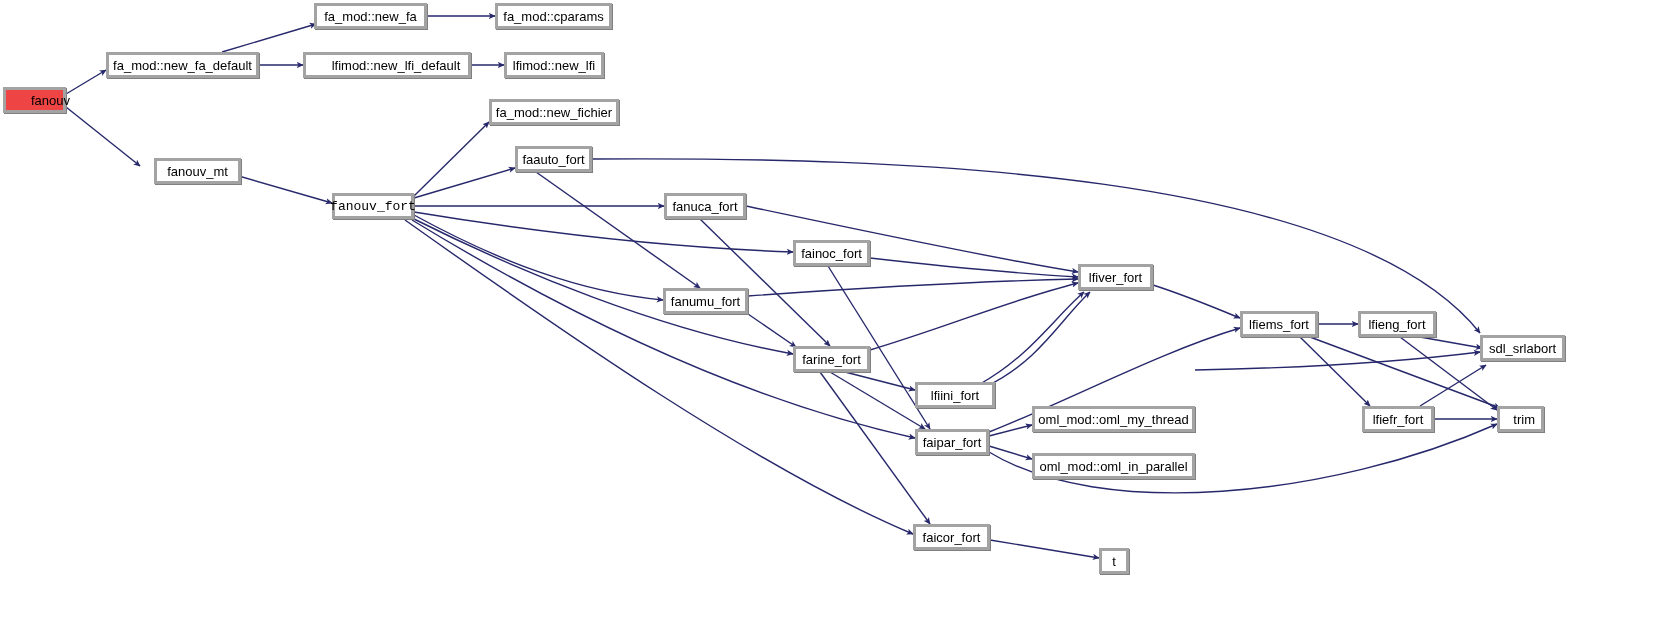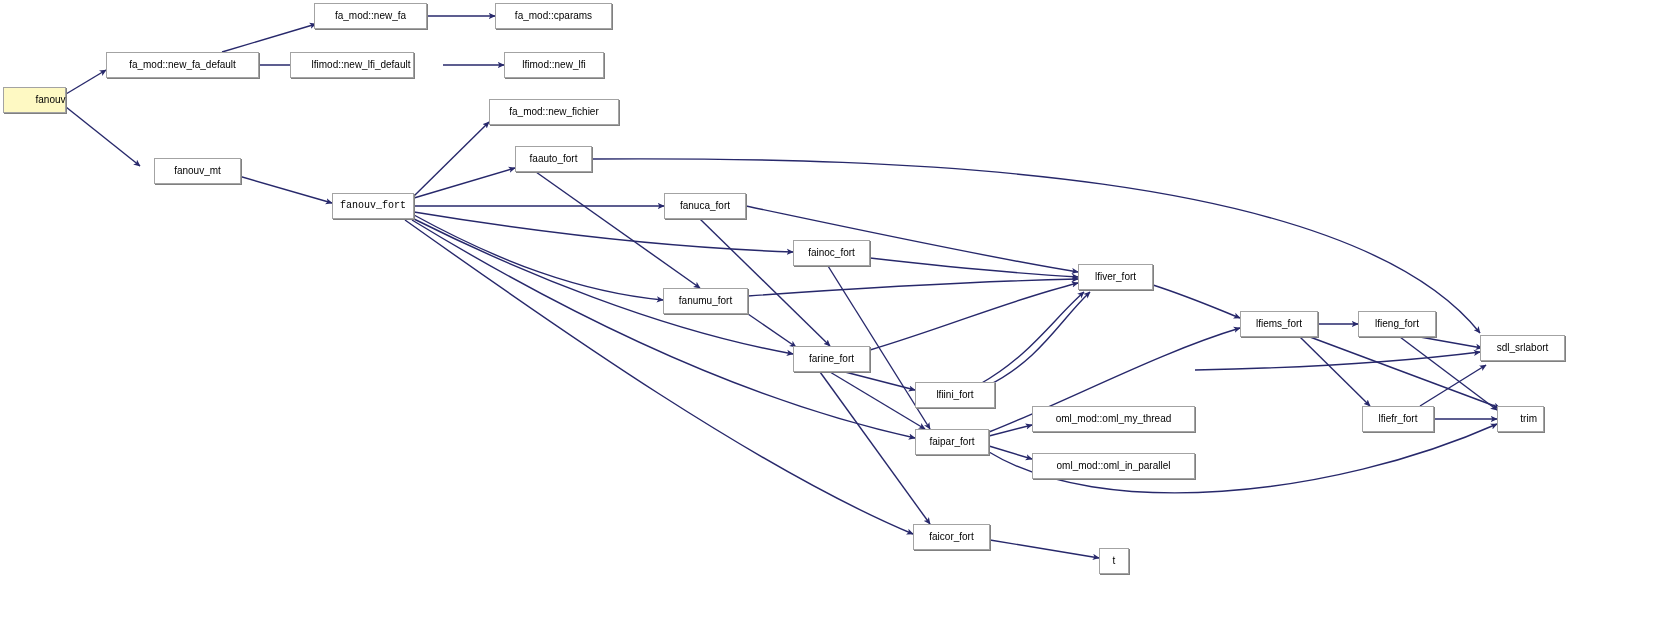--- a/index.html
+++ b/index.html
@@ -31,30 +31,30 @@
     width: 1680px;
     height: 620px;
   }
   .node {
     position: absolute;
     box-sizing: border-box;
     display: flex;
     align-items: center;
     justify-content: center;
     background: #ffffff;
-    border: 1px solid #a3a3a3;
+    border: 3px solid #a3a3a3;
     box-shadow: 1px 1px 0 0 #808080;
     color: #000000;
-    font-size: 10px;
+    font-size: 13px;
     line-height: 1;
     white-space: nowrap;
     cursor: pointer;
   }
   .node.highlight {
-    background: #fef9c3;
+    background: #ef4444;
     padding-left: 32px;
   }
   .node-label {
     display: block;
     padding: 0 6px;
   }
 </style>
 </head>
 <body>
 
@@ -117,21 +117,21 @@
       </div>
       <div class="node" style="left: 106px; top: 52px; width: 153px; height: 26px;">
         <span class="node-label">fa_mod::new_fa_default</span>
       </div>
       <div class="node" style="left: 138px; top: 158px; width: 87px; height: 26px; margin-left: 16px;">
         <span class="node-label">fanouv_mt</span>
       </div>
       <div class="node" style="left: 314px; top: 3px; width: 113px; height: 26px;">
         <span class="node-label">fa_mod::new_fa</span>
       </div>
-      <div class="node" style="left: 290px; top: 52px; width: 124px; height: 26px; padding-left: 18px;">
+      <div class="node" style="left: 303px; top: 52px; width: 168px; height: 26px; padding-left: 18px;">
         <span class="node-label">lfimod::new_lfi_default</span>
       </div>
       <div class="node" style="left: 495px; top: 3px; width: 117px; height: 26px;">
         <span class="node-label">fa_mod::cparams</span>
       </div>
       <div class="node" style="left: 504px; top: 52px; width: 100px; height: 26px;">
         <span class="node-label">lfimod::new_lfi</span>
       </div>
       <div class="node" style="left: 489px; top: 99px; width: 130px; height: 26px;">
         <span class="node-label">fa_mod::new_fichier</span>

